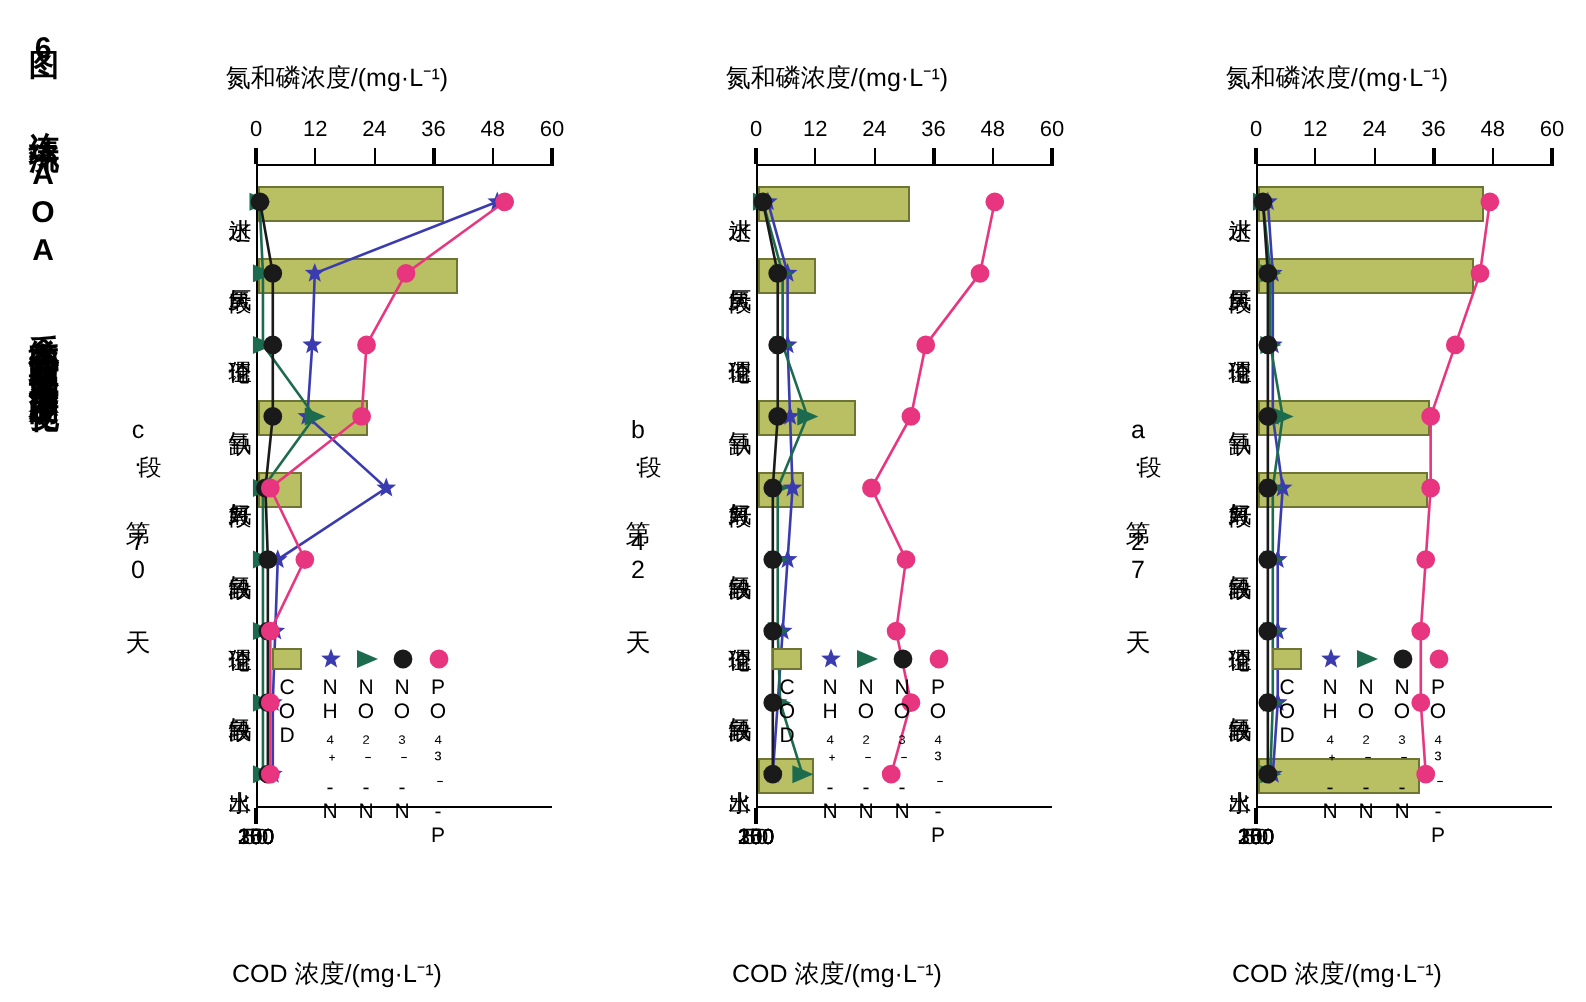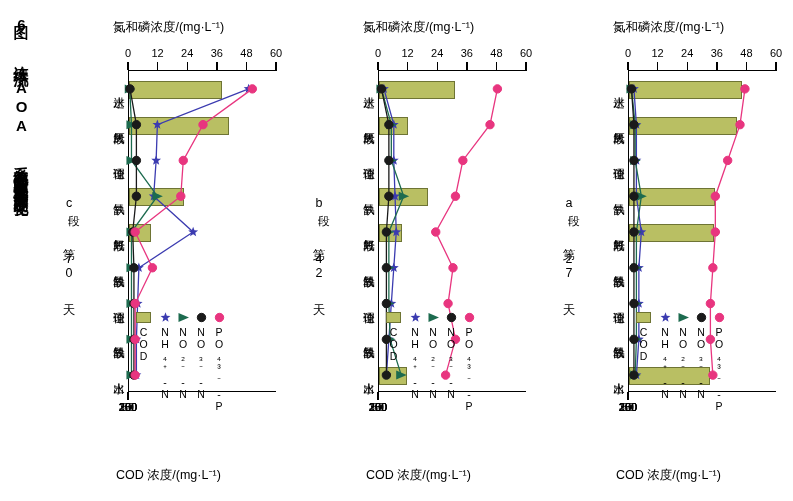--- a/index.html
+++ b/index.html
@@ -4,21 +4,21 @@
 <style>
   html,body{margin:0;padding:0;}
   body{width:793px;height:501px;background:#ffffff;font-family:"Liberation Sans",sans-serif;position:relative;overflow:hidden;}
   .figcaption{
     position:absolute;left:4px;top:14px;width:34px;height:470px;
     writing-mode:vertical-rl; text-orientation:upright;
     font-weight:bold;font-size:15px;letter-spacing:2px;color:#000;
     line-height:34px;
   }
   .panels{position:absolute;left:44px;top:0;width:749px;height:501px;}
-  .panel{position:absolute;top:0;width:249px;height:386px;}
+  .panel{position:absolute;top:12px;width:249px;height:386px;}
   .panel.c{left:0px;}
   .panel.b{left:250px;}
   .panel.a{left:500px;}
 
   .axis-title{
     position:absolute;left:0;width:249px;text-align:center;
     font-size:12.5px;color:#000;
   }
   .axis-title.top{top:18px;}
   .axis-title.bottom{top:466px;}

